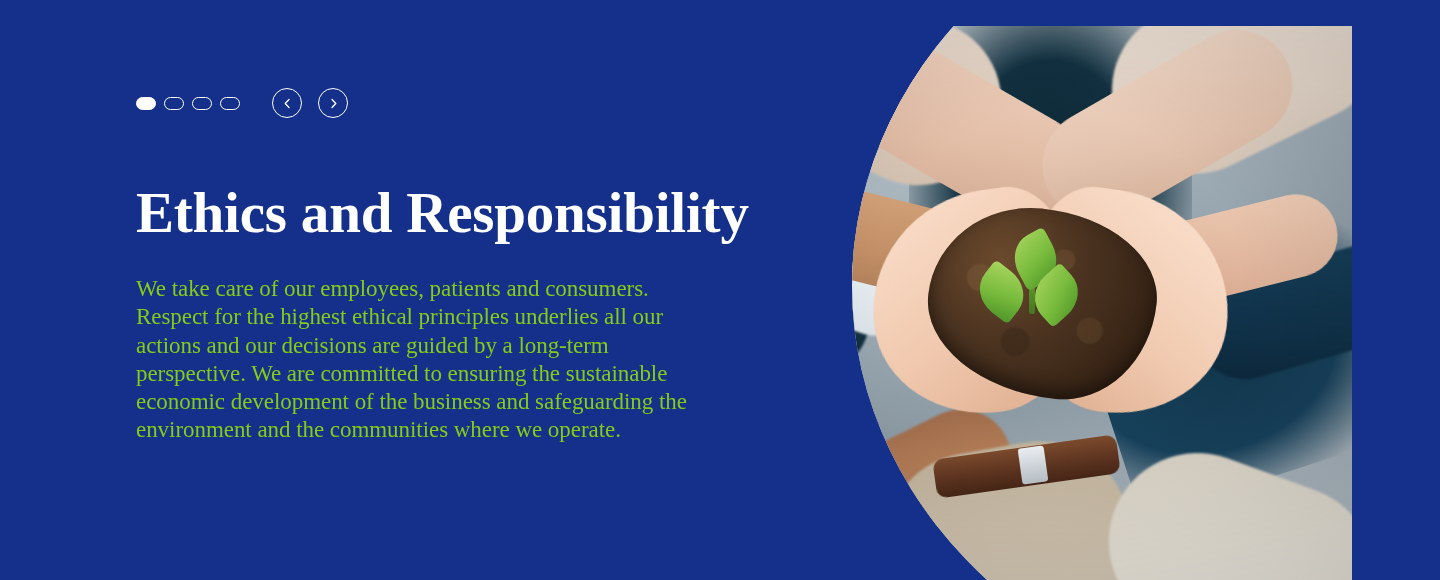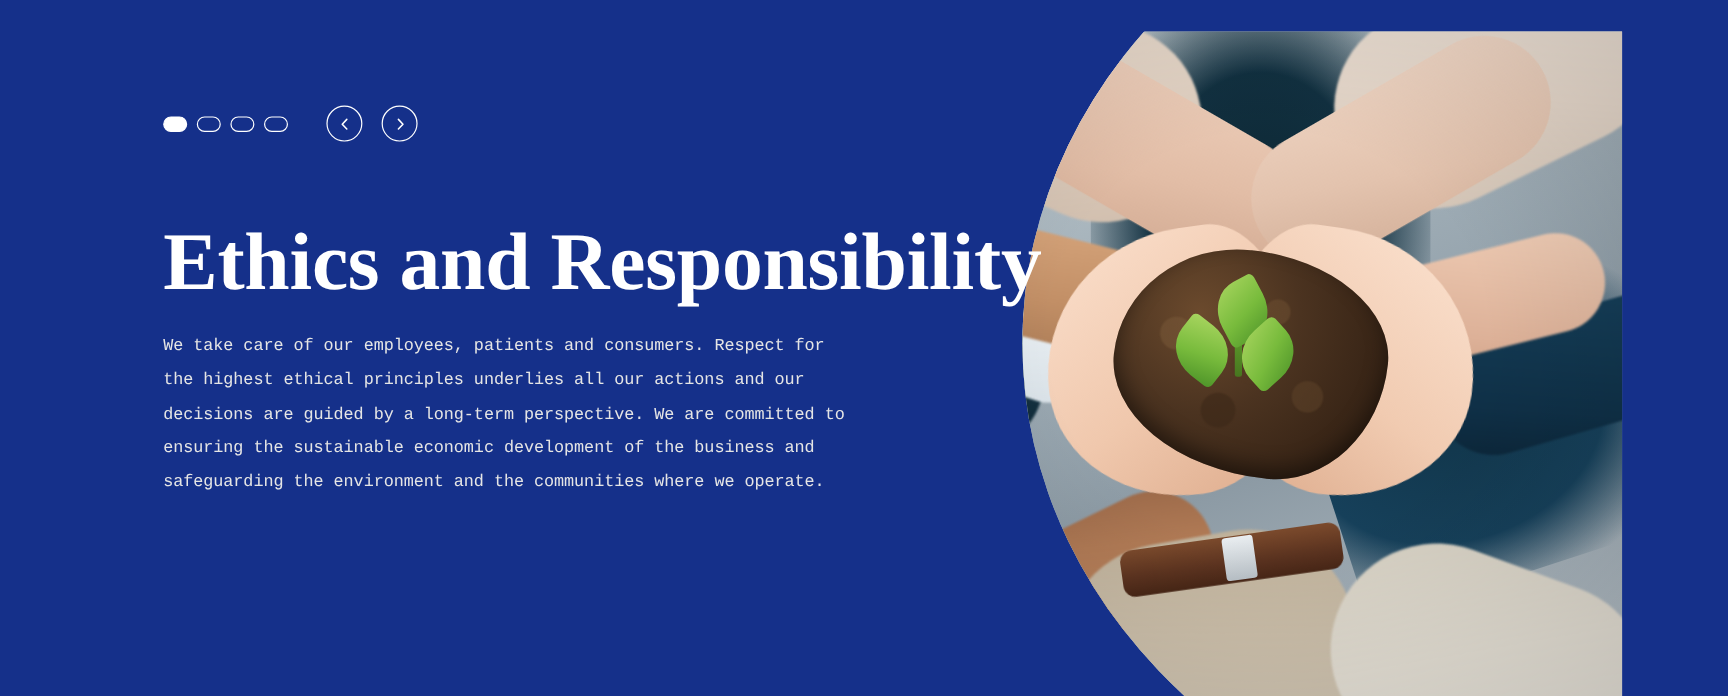--- a/index.html
+++ b/index.html
@@ -332,37 +332,37 @@
   }
   .arrow-btn svg { display: block; }
 
   .headline {
     position: absolute;
     top: 182px;
     left: 0;
     margin: 0;
     font-family: "Liberation Serif", "DejaVu Serif", serif;
     font-weight: 700;
-    font-size: 68px;
+    font-size: 57px;
     line-height: 1.08;
     letter-spacing: -0.2px;
     color: #ffffff;
     white-space: nowrap;
   }
 
   .body-copy {
     position: absolute;
     top: 275px;
     left: 0;
     margin: 0;
     width: 582px;
-    font-family: Liberation Mono, monospace;
-    font-size: 14px;
+    font-family: Liberation Serif, serif;
+    font-size: 23px;
     line-height: 28.3px;
-    color: #e5e5e5;
+    color: #84cc16;
     letter-spacing: -0.05px;
   }
 </style>
 </head>
 <body>
 
 <div class="hero">
 
   <div class="media-panel">
     <div class="media-clip">

